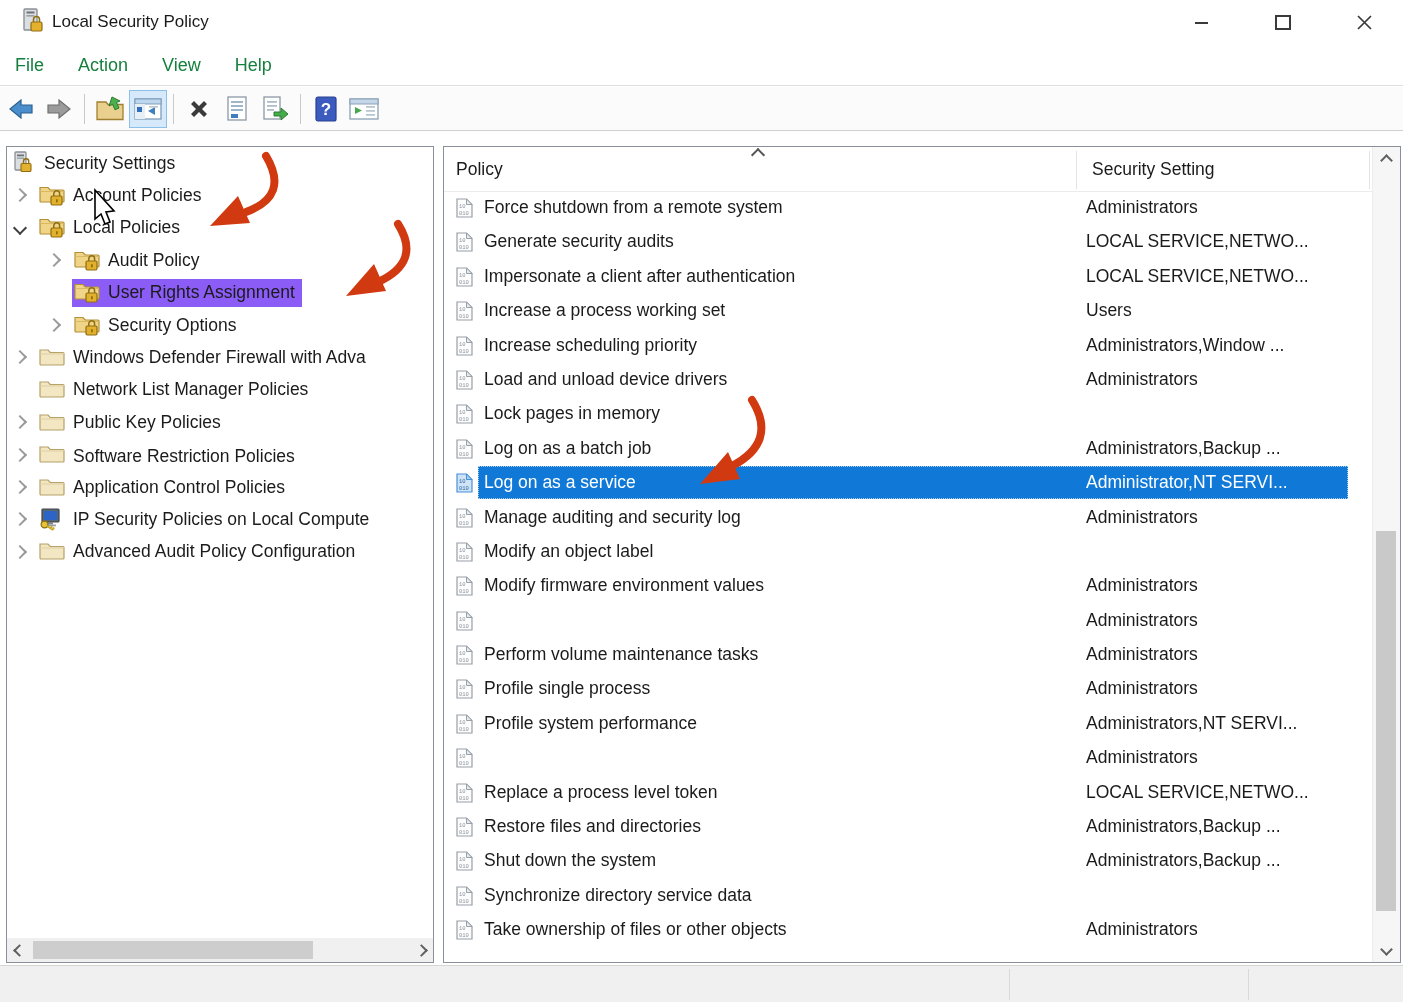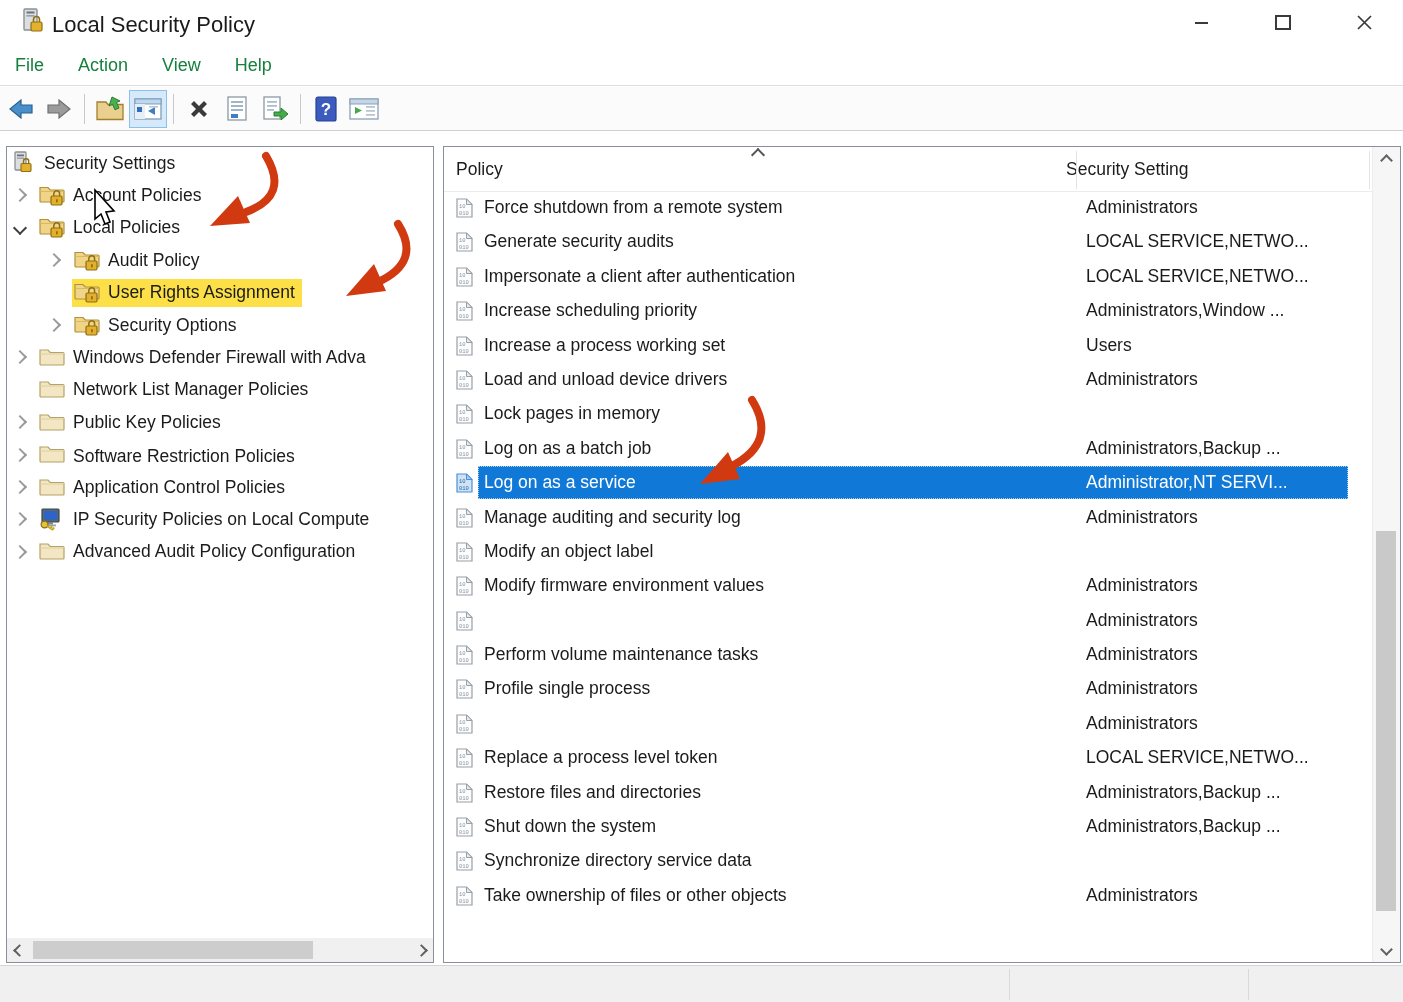--- a/index.html
+++ b/index.html
@@ -4,21 +4,21 @@
 <style>
   html,body{margin:0;padding:0;background:#e8e8e8;}
   .window{
     position:relative;width:1403px;height:1002px;background:#ffffff;
     font-family:"Liberation Sans",sans-serif;color:#1b1b1b;overflow:hidden;
     outline:1px solid #cfcfcf;
   }
   
   .titlebar{position:absolute;left:0;top:0;width:100%;height:46px;background:#fff;}
   .app-icon{position:absolute;left:22px;top:8px;}
-  .title-text{position:absolute;left:52px;top:12px;font-size:22px;color:#1a1a1a;white-space:nowrap;}
+  .title-text{position:absolute;left:52px;top:12px;font-size:17px;color:#1a1a1a;white-space:nowrap;}
   .win-btn{position:absolute;top:0;width:46px;height:45px;display:flex;align-items:center;justify-content:center;}
   .btn-min{left:1178px;} .btn-max{left:1260px;} .btn-close{left:1341px;}
   .glyph-min{display:block;width:13px;height:0;border-top:2px solid #3a3a3a;}
   .glyph-max{display:block;width:12px;height:11px;border:2px solid #3a3a3a;}
   
   .menubar{position:absolute;left:0;top:46px;width:100%;height:40px;background:#fff;border-bottom:1px solid #dedede;padding-left:13px;box-sizing:border-box;display:flex;align-items:center;}
   .menu-item{font-size:18px;margin-right:30px;color:#15803d;padding:2px 2px;}
   
   .toolbar{position:absolute;left:0;top:87px;width:100%;height:44px;background:#fbfbfb;border-bottom:1px solid #d0d0d0;display:flex;align-items:center;padding-left:2px;box-sizing:border-box;}
   .tb-btn{width:38px;height:38px;display:flex;align-items:center;justify-content:center;border:1px solid transparent;box-sizing:border-box;background:transparent;padding:0;}
@@ -27,21 +27,21 @@
   
   .panel{position:absolute;background:#fff;border:1px solid #8a9099;box-sizing:border-box;}
   .tree-panel{left:6px;top:146px;width:428px;height:817px;overflow:hidden;}
   .list-panel{left:443px;top:146px;width:958px;height:817px;overflow:hidden;}
   
   .tree-row{position:absolute;left:0;width:1000px;height:32px;display:flex;align-items:center;font-size:17.5px;}
   .chev{position:absolute;width:8px;height:8px;border-right:2px solid #9a9a9a;border-bottom:2px solid #9a9a9a;}
   .chev.right{transform:rotate(-45deg);}
   .chev.down{border-color:#3f3f3f;transform:rotate(45deg);}
   .row-body{position:absolute;display:flex;align-items:center;gap:8px;padding:2px 7px 2px 2px;white-space:nowrap;}
-  .tree-row.selected .row-body{background:#fde047;}
+  .tree-row.selected .row-body{background:#8b5cf6;}
   .tree-icon{display:flex;width:26px;height:24px;align-items:center;justify-content:center;flex:none;}
   
   .list-header{position:absolute;left:0;top:0;width:100%;height:44px;background:#fff;border-bottom:1px solid #ececec;font-size:17.5px;color:#1b1b1b;}
   .col-label{position:absolute;top:12px;white-space:nowrap;}
   .col-div{position:absolute;top:4px;width:1px;height:38px;background:#e3e3e3;}
   .sort-caret{position:absolute;left:309px;top:3px;width:8px;height:8px;border-left:2px solid #555;border-top:2px solid #555;transform:rotate(45deg);}
   .list-rows{position:absolute;left:0;top:44px;width:100%;}
   .list-row{position:relative;height:34.4px;font-size:17.5px;}
   .row-icon{position:absolute;left:12px;top:7px;z-index:1;}
   .cell-policy{position:absolute;left:40px;top:6px;white-space:nowrap;z-index:1;}
@@ -377,21 +377,21 @@
       <div class="sb-btn sb-right">
           <span class="sb-chev rightc"></span>
         </div>
     </div>
   </div>
 
   <div class="panel list-panel">
     <div class="list-header">
       <span class="sort-caret"></span>
       <span class="col-label" style="left:12px;">Policy</span>
-      <span class="col-label" style="left:622px;">Security Setting</span>
+      <span class="col-label" style="left:648px;">Security Setting</span>
       <span class="col-div" style="left:632px;"></span>
       <span class="col-div" style="left:925px;"></span>
     </div>
     <div class="list-rows" id="list-rows">
         <div class="list-row">
           <span class="row-icon"><svg width="17" height="20" viewBox="0 0 17 20">
               <path d="M1 1 h9.5 l5.5 5.5 V19 H1 Z" fill="#fdfdfd" stroke="#98a0a8" stroke-width="1.2"></path>
               <path d="M10.5 1 l5.5 5.5 h-5.5 Z" fill="#e7ebee" stroke="#98a0a8" stroke-width="1"></path>
               <text x="3" y="10" font-family="Liberation Mono, monospace" font-size="5.5" fill="#8d97a0">10</text>
               <text x="3" y="16.5" font-family="Liberation Mono, monospace" font-size="5.5" fill="#8d97a0">010</text>
@@ -419,32 +419,32 @@
           <span class="cell-policy">Impersonate a client after authentication</span>
           <span class="cell-setting">LOCAL SERVICE,NETWO...</span>
         </div>
         <div class="list-row">
           <span class="row-icon"><svg width="17" height="20" viewBox="0 0 17 20">
               <path d="M1 1 h9.5 l5.5 5.5 V19 H1 Z" fill="#fdfdfd" stroke="#98a0a8" stroke-width="1.2"></path>
               <path d="M10.5 1 l5.5 5.5 h-5.5 Z" fill="#e7ebee" stroke="#98a0a8" stroke-width="1"></path>
               <text x="3" y="10" font-family="Liberation Mono, monospace" font-size="5.5" fill="#8d97a0">10</text>
               <text x="3" y="16.5" font-family="Liberation Mono, monospace" font-size="5.5" fill="#8d97a0">010</text>
             </svg></span>
+          <span class="cell-policy">Increase a process working set</span>
+          <span class="cell-setting">Users</span>
+        </div>
+        <div class="list-row">
+          <span class="row-icon"><svg width="17" height="20" viewBox="0 0 17 20">
+              <path d="M1 1 h9.5 l5.5 5.5 V19 H1 Z" fill="#fdfdfd" stroke="#98a0a8" stroke-width="1.2"></path>
+              <path d="M10.5 1 l5.5 5.5 h-5.5 Z" fill="#e7ebee" stroke="#98a0a8" stroke-width="1"></path>
+              <text x="3" y="10" font-family="Liberation Mono, monospace" font-size="5.5" fill="#8d97a0">10</text>
+              <text x="3" y="16.5" font-family="Liberation Mono, monospace" font-size="5.5" fill="#8d97a0">010</text>
+            </svg></span>
           <span class="cell-policy">Increase scheduling priority</span>
           <span class="cell-setting">Administrators,Window ...</span>
-        </div>
-        <div class="list-row">
-          <span class="row-icon"><svg width="17" height="20" viewBox="0 0 17 20">
-              <path d="M1 1 h9.5 l5.5 5.5 V19 H1 Z" fill="#fdfdfd" stroke="#98a0a8" stroke-width="1.2"></path>
-              <path d="M10.5 1 l5.5 5.5 h-5.5 Z" fill="#e7ebee" stroke="#98a0a8" stroke-width="1"></path>
-              <text x="3" y="10" font-family="Liberation Mono, monospace" font-size="5.5" fill="#8d97a0">10</text>
-              <text x="3" y="16.5" font-family="Liberation Mono, monospace" font-size="5.5" fill="#8d97a0">010</text>
-            </svg></span>
-          <span class="cell-policy">Increase a process working set</span>
-          <span class="cell-setting">Users</span>
         </div>
         <div class="list-row">
           <span class="row-icon"><svg width="17" height="20" viewBox="0 0 17 20">
               <path d="M1 1 h9.5 l5.5 5.5 V19 H1 Z" fill="#fdfdfd" stroke="#98a0a8" stroke-width="1.2"></path>
               <path d="M10.5 1 l5.5 5.5 h-5.5 Z" fill="#e7ebee" stroke="#98a0a8" stroke-width="1"></path>
               <text x="3" y="10" font-family="Liberation Mono, monospace" font-size="5.5" fill="#8d97a0">10</text>
               <text x="3" y="16.5" font-family="Liberation Mono, monospace" font-size="5.5" fill="#8d97a0">010</text>
             </svg></span>
           <span class="cell-policy">Load and unload device drivers</span>
           <span class="cell-setting">Administrators</span>
@@ -531,20 +531,30 @@
         </div>
         <div class="list-row">
           <span class="row-icon"><svg width="17" height="20" viewBox="0 0 17 20">
               <path d="M1 1 h9.5 l5.5 5.5 V19 H1 Z" fill="#fdfdfd" stroke="#98a0a8" stroke-width="1.2"></path>
               <path d="M10.5 1 l5.5 5.5 h-5.5 Z" fill="#e7ebee" stroke="#98a0a8" stroke-width="1"></path>
               <text x="3" y="10" font-family="Liberation Mono, monospace" font-size="5.5" fill="#8d97a0">10</text>
               <text x="3" y="16.5" font-family="Liberation Mono, monospace" font-size="5.5" fill="#8d97a0">010</text>
             </svg></span>
           <span class="cell-policy">Profile single process</span>
           <span class="cell-setting">Administrators</span>
+        </div>
+        <div class="list-row">
+          <span class="row-icon"><svg width="17" height="20" viewBox="0 0 17 20">
+              <path d="M1 1 h9.5 l5.5 5.5 V19 H1 Z" fill="#fdfdfd" stroke="#98a0a8" stroke-width="1.2"></path>
+              <path d="M10.5 1 l5.5 5.5 h-5.5 Z" fill="#e7ebee" stroke="#98a0a8" stroke-width="1"></path>
+              <text x="3" y="10" font-family="Liberation Mono, monospace" font-size="5.5" fill="#8d97a0">10</text>
+              <text x="3" y="16.5" font-family="Liberation Mono, monospace" font-size="5.5" fill="#8d97a0">010</text>
+            </svg></span>
+          <span class="cell-policy">Profile system performance</span>
+          <span class="cell-setting">Administrators,NT SERVI...</span>
         </div>
         <div class="list-row">
           <span class="row-icon"><svg width="17" height="20" viewBox="0 0 17 20">
               <path d="M1 1 h9.5 l5.5 5.5 V19 H1 Z" fill="#fdfdfd" stroke="#98a0a8" stroke-width="1.2"></path>
               <path d="M10.5 1 l5.5 5.5 h-5.5 Z" fill="#e7ebee" stroke="#98a0a8" stroke-width="1"></path>
               <text x="3" y="10" font-family="Liberation Mono, monospace" font-size="5.5" fill="#8d97a0">10</text>
               <text x="3" y="16.5" font-family="Liberation Mono, monospace" font-size="5.5" fill="#8d97a0">010</text>
             </svg></span>
           <span class="cell-setting">Administrators</span>
         </div>

